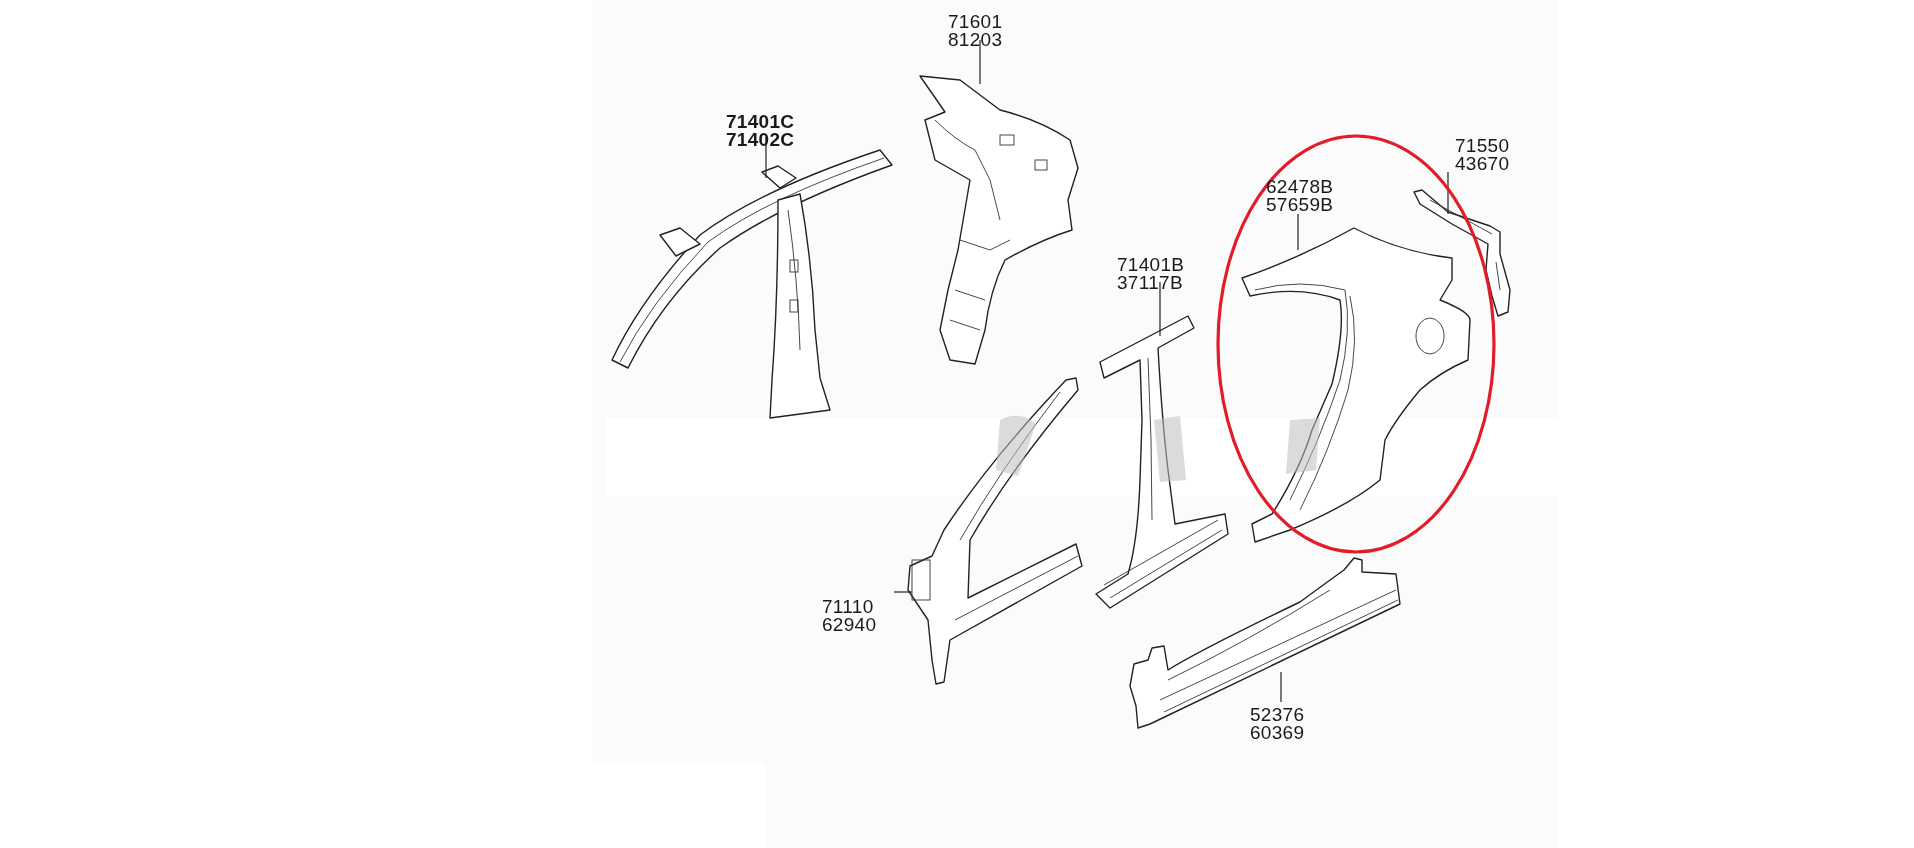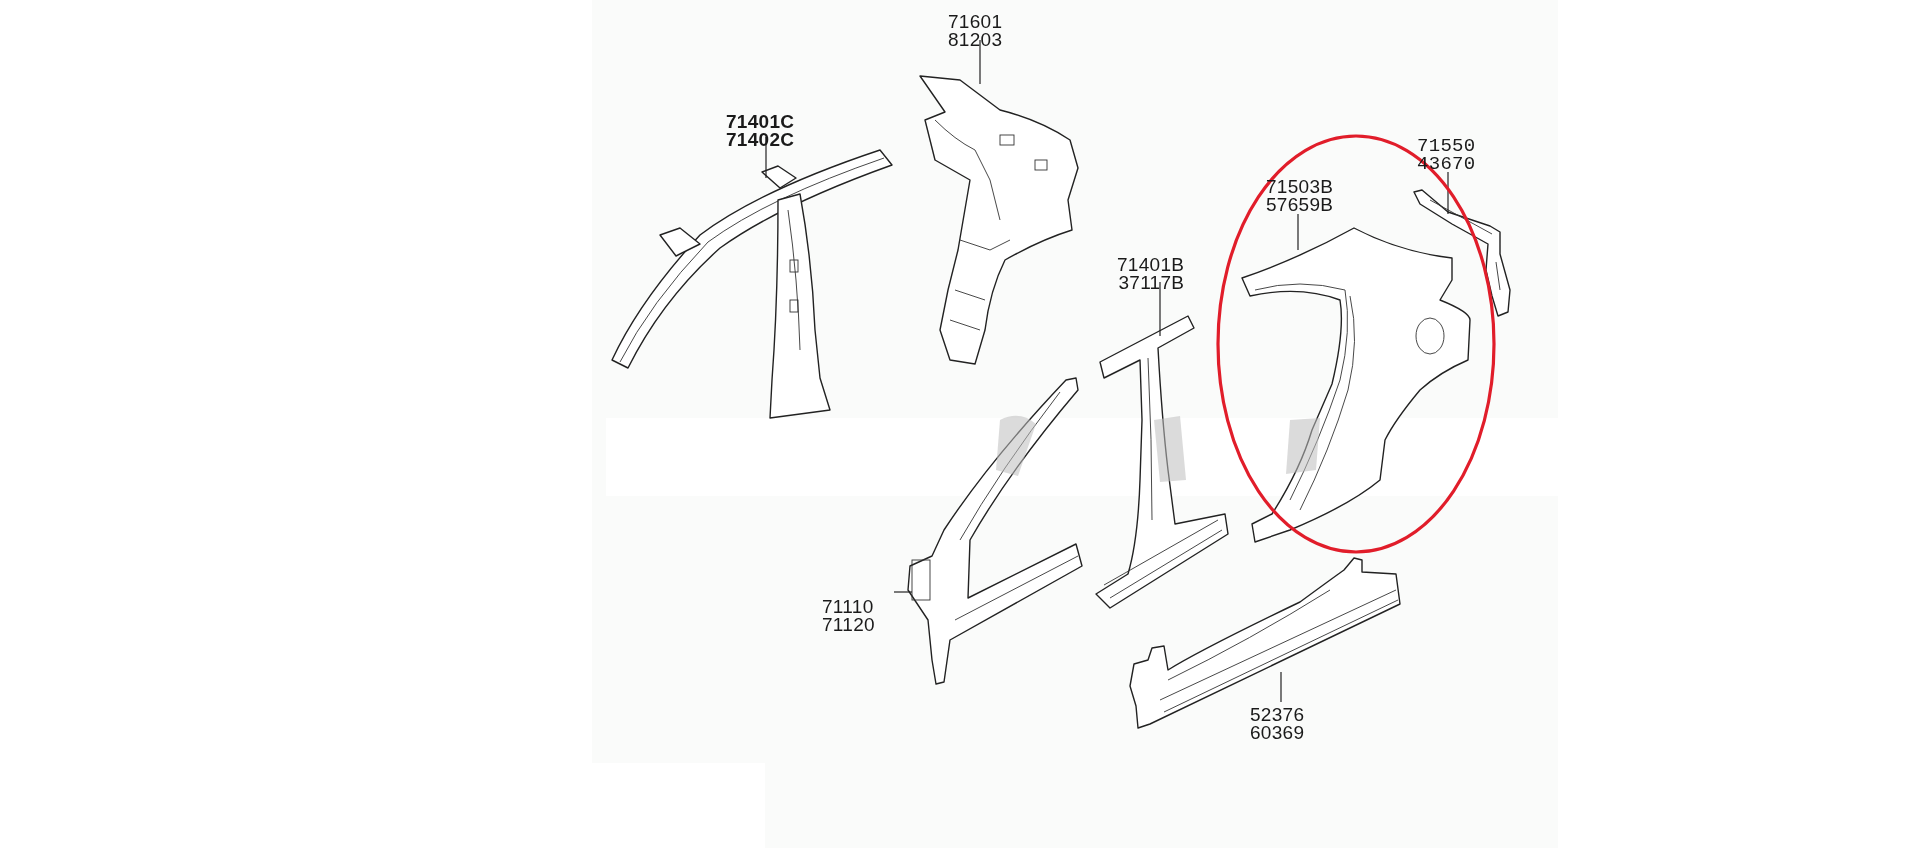--- a/index.html
+++ b/index.html
@@ -151,36 +151,36 @@
     <span>71601</span>
     <span>81203</span>
   </div>
 
   <div class="label" style="left:726px; top:113px;font-weight:bold;">
     <span>71401C</span>
     <span>71402C</span>
   </div>
 
   <div class="label" style="left:1266px; top:178px;">
-    <span>71503B</span>
+    <span>62478B</span>
     <span>57659B</span>
   </div>
 
-  <div class="label" style="left:1417px; top:137px;font-family:Liberation Mono, monospace;">
+  <div class="label" style="left:1455px; top:137px;">
     <span>71550</span>
     <span>43670</span>
   </div>
 
-  <div class="label" style="left:1117px; top:256px;text-align:right;">
+  <div class="label" style="left:1117px; top:256px;">
     <span>71401B</span>
     <span>37117B</span>
   </div>
 
   <div class="label" style="left:822px; top:582px;margin-top:16px;">
     <span>71110</span>
-    <span>71120</span>
+    <span>62940</span>
   </div>
 
   <div class="label" style="left:1250px; top:706px;">
     <span>52376</span>
     <span>60369</span>
   </div>
 </div>
 
 </body></html>

